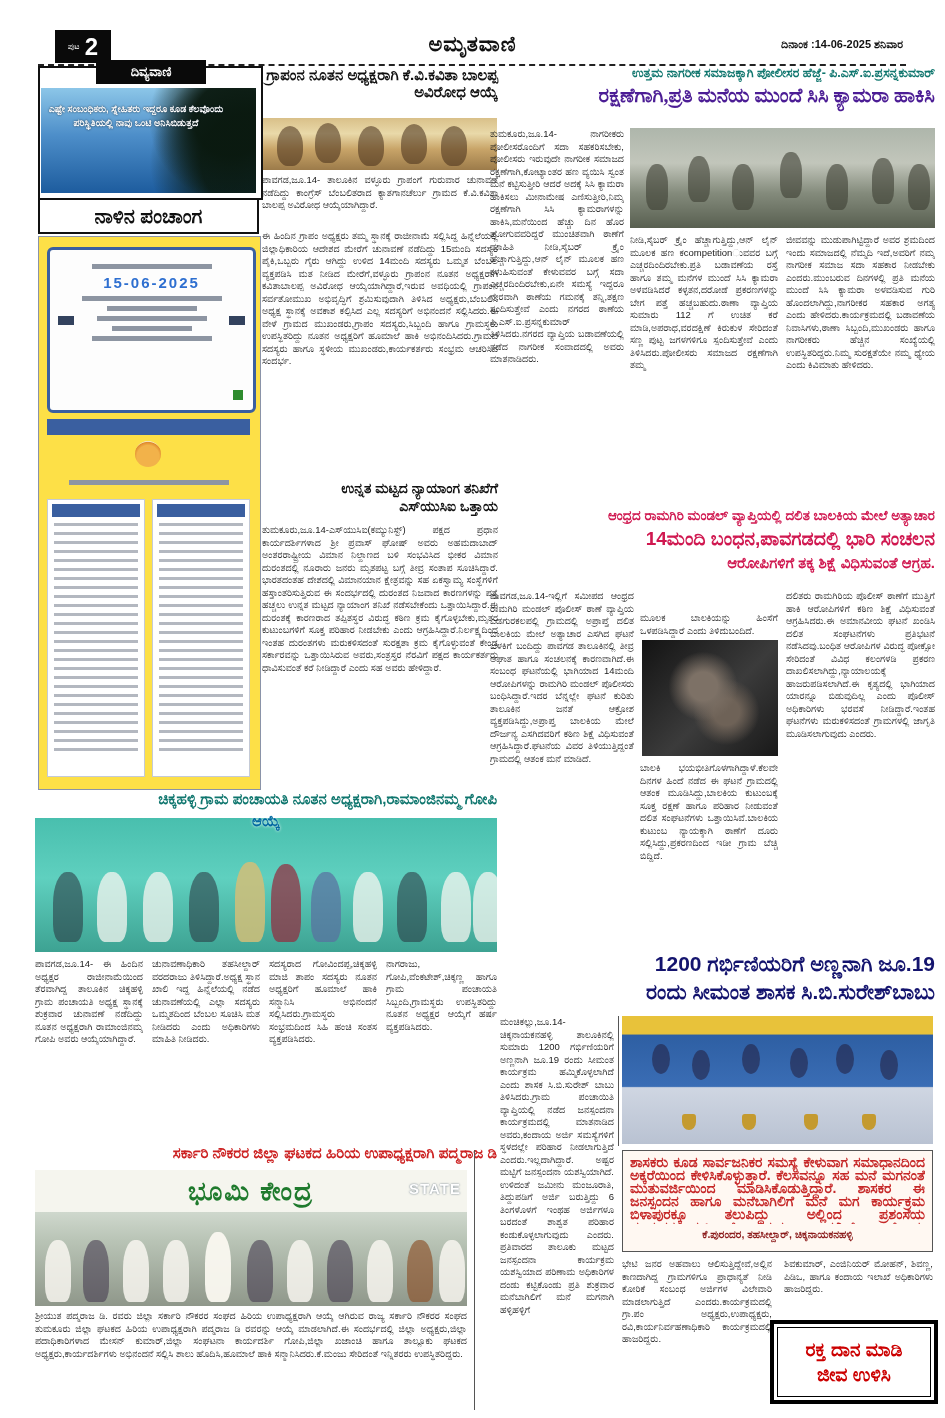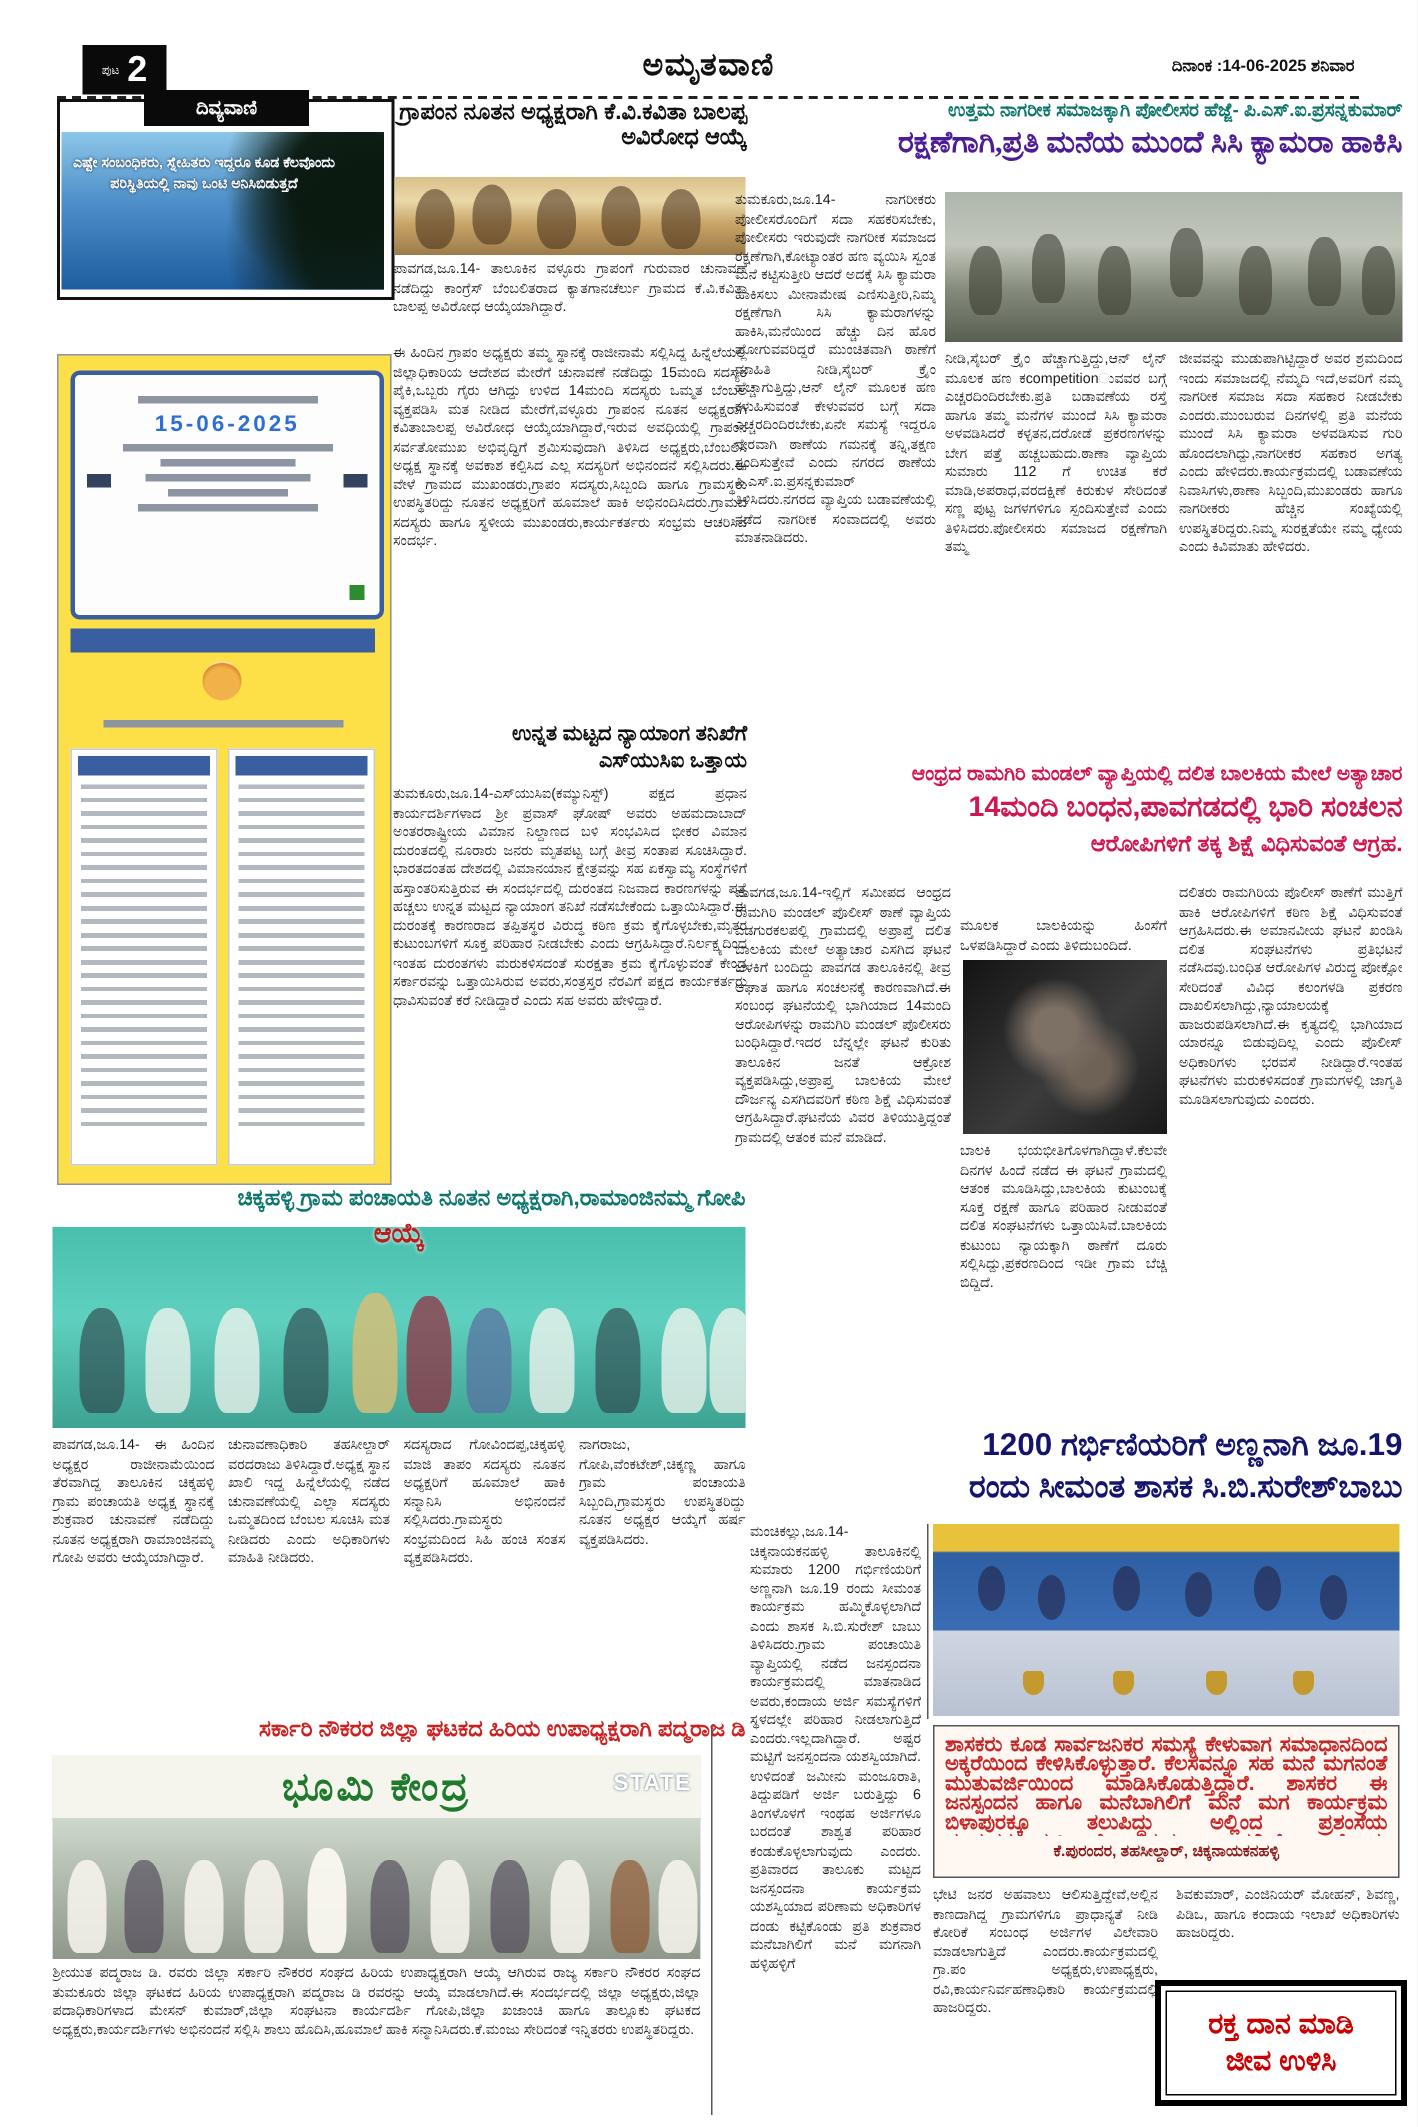--- a/index.html
+++ b/index.html
@@ -66,40 +66,41 @@
   #ph-teal .dk{background:rgba(40,50,60,.55);}
   #ph-event{background:linear-gradient(180deg,#e8c23a 0%,#e8c23a 14%,#2e5fa3 15%,#3a6db5 55%,#cfd6e2 56%,#b9c2d2 100%);}
   #ph-event i{position:absolute;display:block;width:18px;height:30px;border-radius:50%;background:rgba(35,30,60,.55);top:28px;}
   #ph-event b{position:absolute;display:block;width:14px;height:16px;border-radius:20% 20% 50% 50%;background:#c49a2f;bottom:14px;}
   #ph-bhoomi .sign{position:absolute;left:0;top:0;width:100%;height:42px;background:#f5f5ee;border-bottom:2px solid #9aa;
       color:#1f7a2d;font-size:26px;font-weight:bold;text-align:center;line-height:42px;letter-spacing:2px;}
   #ph-bhoomi .state{position:absolute;right:6px;top:10px;color:#fff;font-size:15px;font-weight:bold;letter-spacing:1px;text-shadow:0 0 2px #567;}
   #ph-bhoomi .crowd{position:absolute;left:0;top:42px;width:100%;height:94px;background:linear-gradient(180deg,#cfd8cd 0%,#b9c4b6 30%,#8f978a 100%);}
   #ph-bhoomi .crowd i{position:absolute;display:block;width:26px;height:62px;border-radius:45% 45% 25% 25%;background:rgba(248,246,240,.85);bottom:4px;}
   #ph-bhoomi .crowd .dk{background:rgba(70,60,80,.6);}
-  #overlay-ayke{color:#b91c1c;font-weight:bold;font-size:18px;text-shadow:0 0 3px #fff;}
+  #overlay-ayke{color:#0369a1;font-weight:bold;font-size:15px;text-shadow:0 0 3px #fff;}
 </style>
 </head>
 <body>
 
 <div id="page">
 
   <div class="abs" id="pgbox">
     <span class="pl">ಪುಟ</span>
     <span class="pn">2</span>
   </div>
   <div class="abs" id="masthead">ಅಮೃತವಾಣಿ</div>
   <div class="abs" id="hdate">ದಿನಾಂಕ :14-06-2025 ಶನಿವಾರ</div>
   <div class="abs" id="hrule"></div>
 
   <div class="abs" id="dv-wrap"></div>
   <div class="abs" id="dv-title">ದಿವ್ಯವಾಣಿ</div>
   <div class="abs" id="dv-img"></div>
   <div class="abs" id="dv-quote">ಎಷ್ಟೇ ಸಂಬಂಧಿಕರು, ಸ್ನೇಹಿತರು ಇದ್ದರೂ ಕೂಡ ಕೆಲವೊಂದು ಪರಿಸ್ಥಿತಿಯಲ್ಲಿ ನಾವು ಒಂಟಿ ಅನಿಸಿಬಿಡುತ್ತದೆ</div>
 
+  <div class="abs" id="pan-head">ನಾಳಿನ ಪಂಚಾಂಗ</div>
   <div class="abs" id="pan-card">
     <div class="pc-top">
       <div class="bar" style="width:120px;margin-top:14px;"></div>
       <div class="pc-date">15-06-2025</div>
       <div class="bar" style="width:140px;"></div>
       <div class="bar" style="width:90px;"></div>
       <div class="bar" style="width:110px;"></div>
       <div class="bar" style="width:80px;"></div>
       <div class="bar" style="width:120px;"></div>
       <div class="sq" style="left:8px;"></div>

